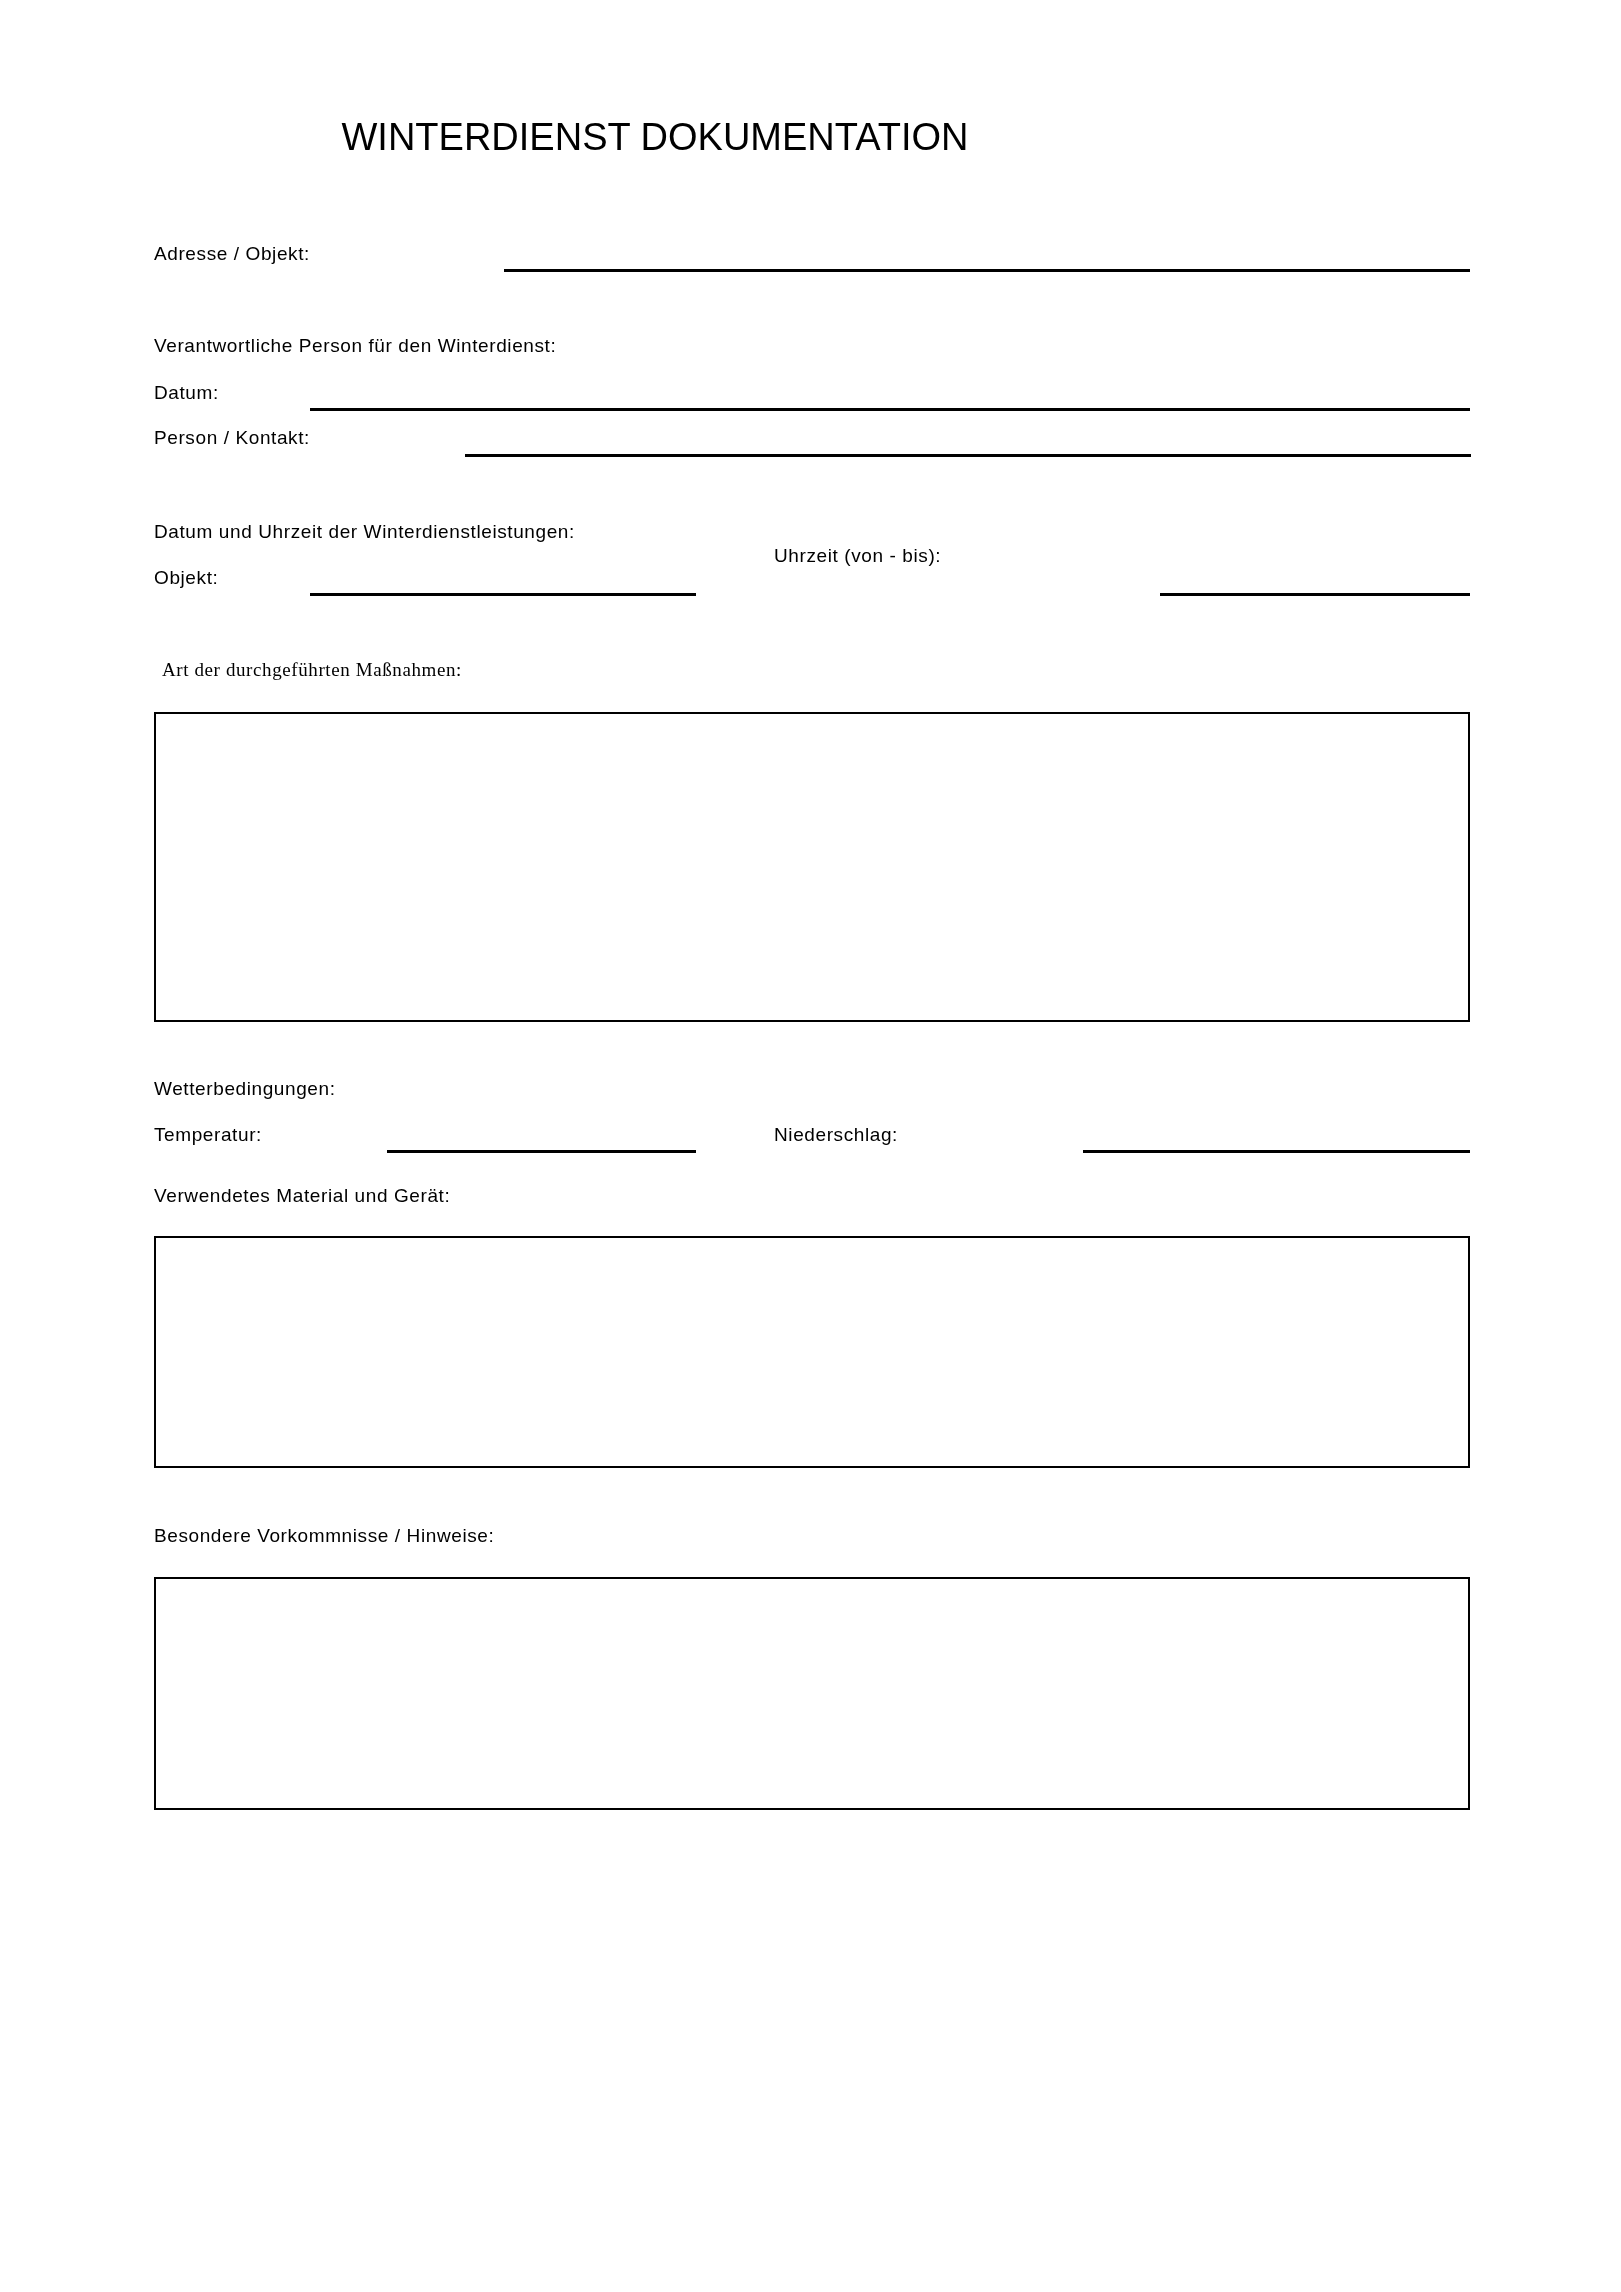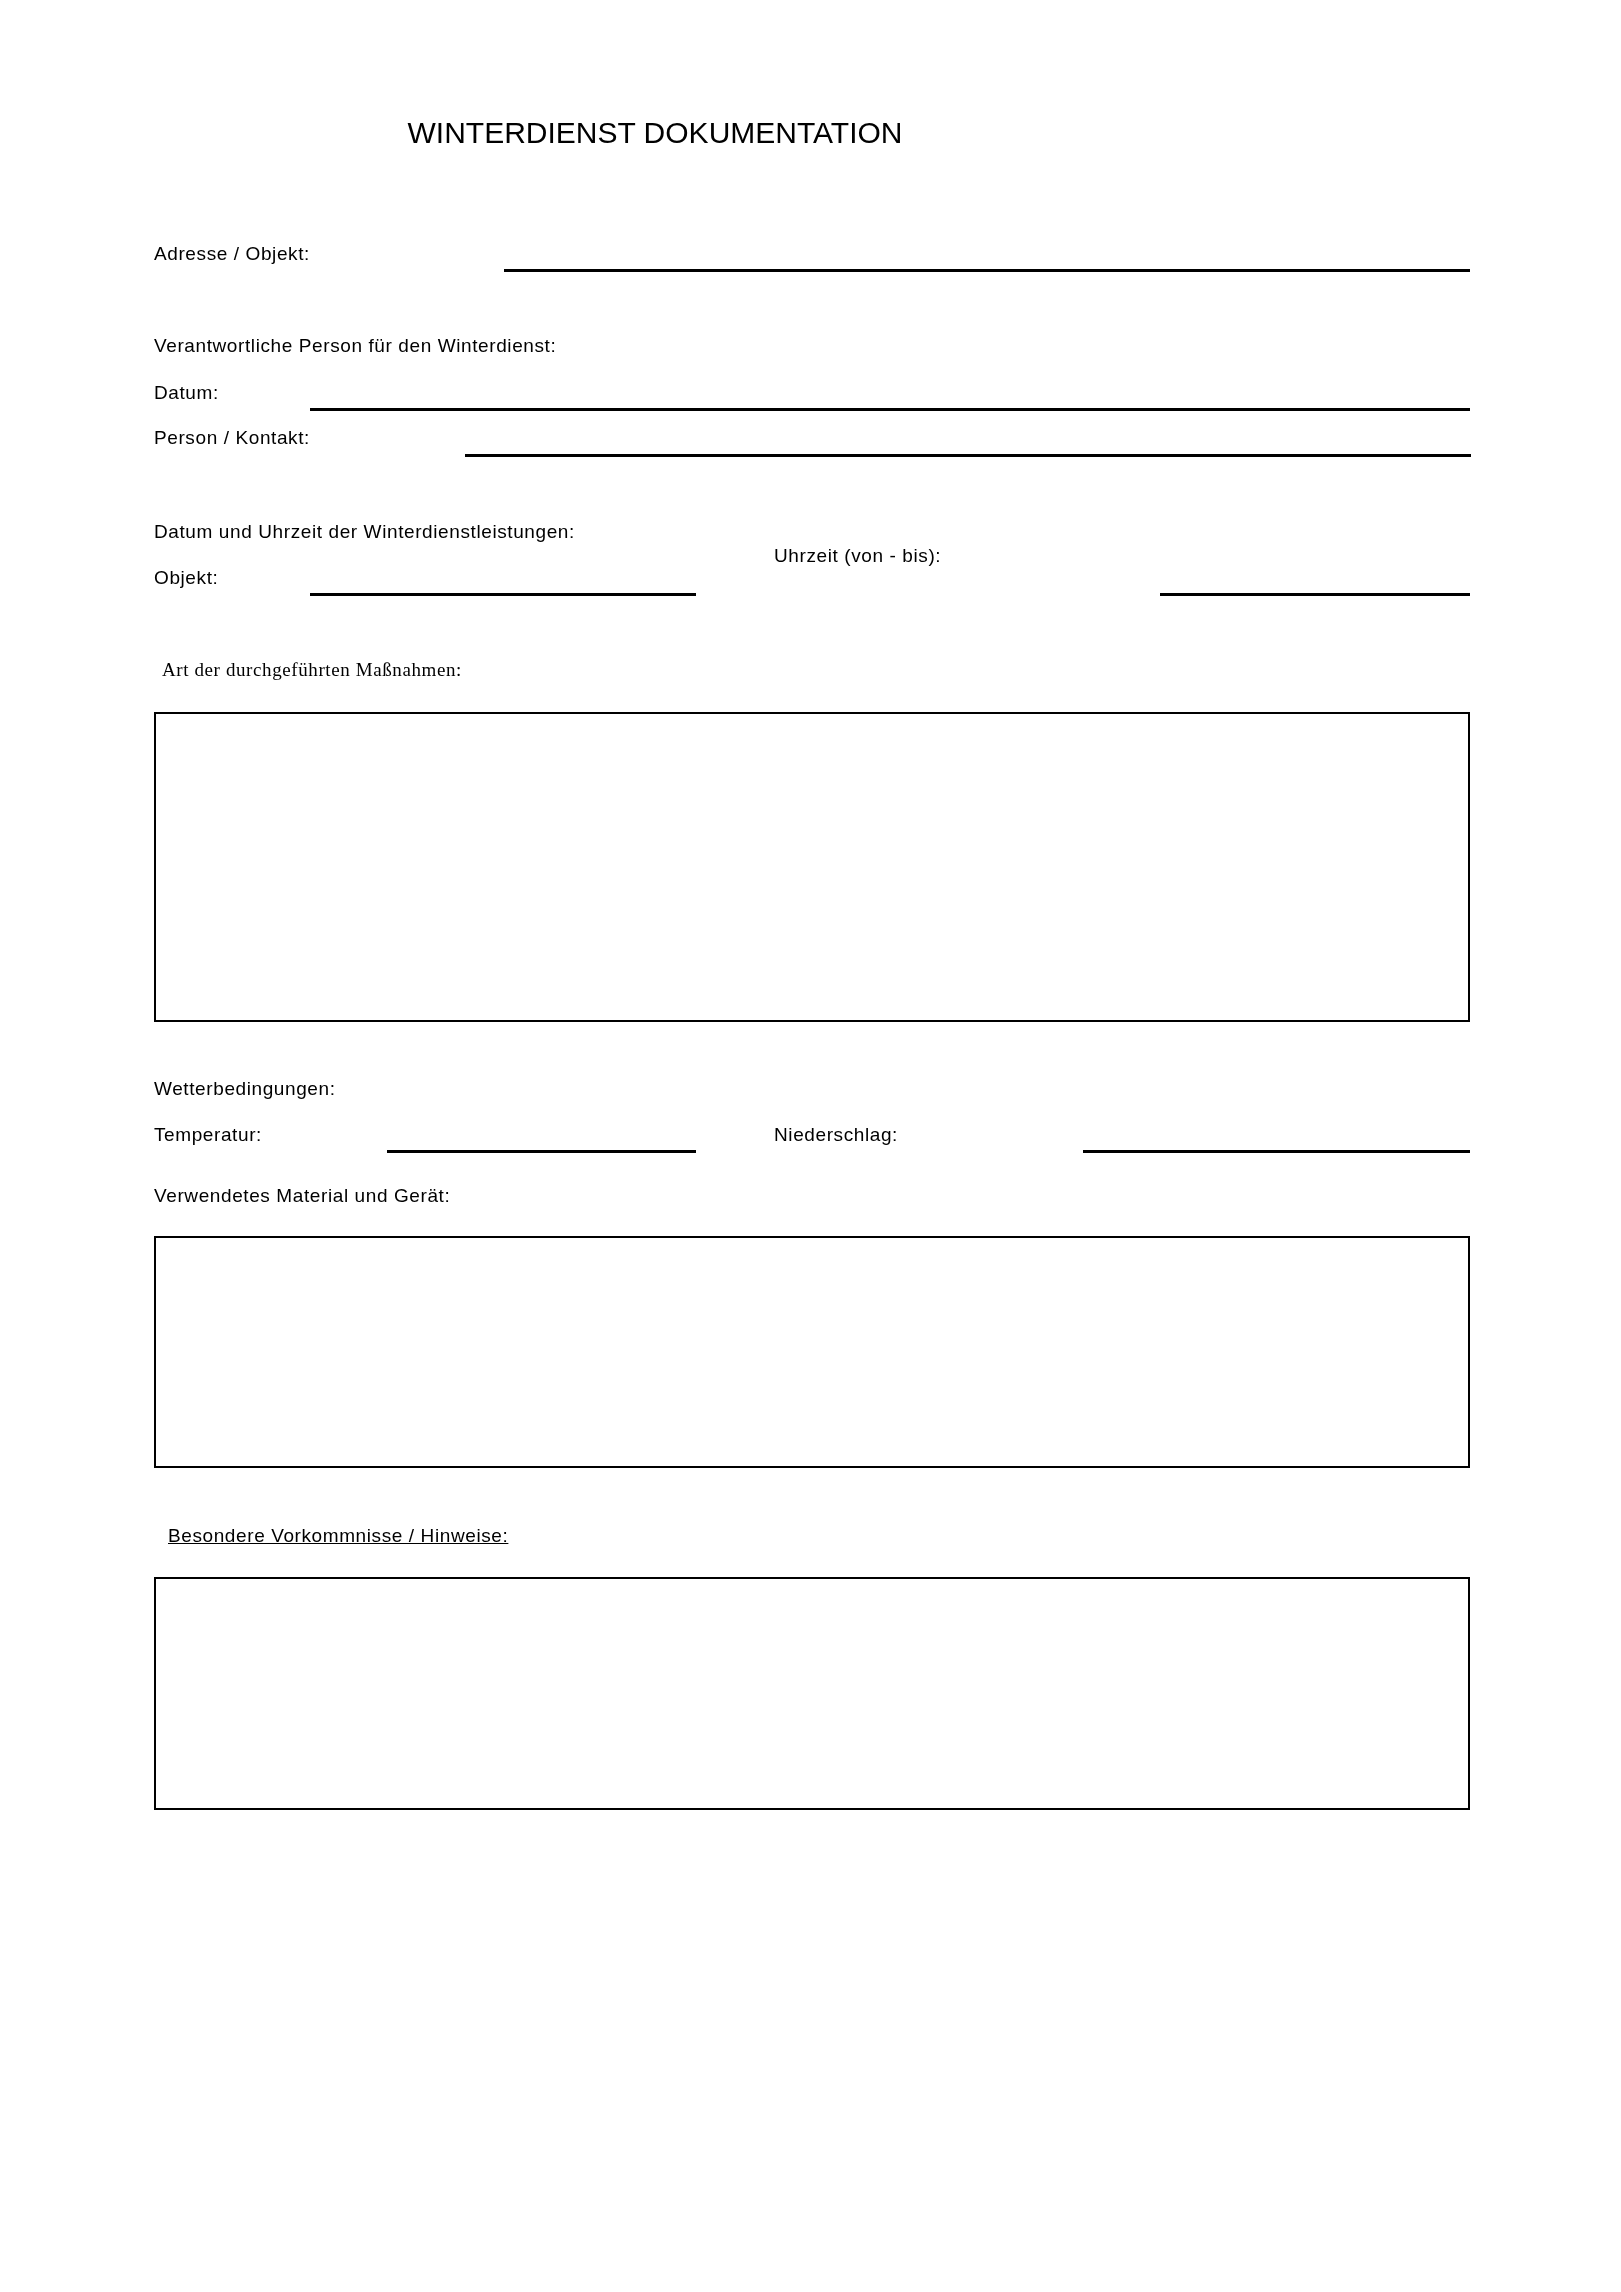--- a/index.html
+++ b/index.html
@@ -2,21 +2,21 @@
 <html><head>
   <meta charset="utf-8">
   <style>
     html, body { margin: 0; padding: 0; background: #ffffff; }
     body {
       width: 1621px; height: 2293px; position: relative; overflow: hidden;
       font-family: "Liberation Sans", sans-serif; color: #000000;
     }
     .title {
       position: absolute; left: 0; width: 1310px; top: 116px;
-      text-align: center; font-size: 30px; letter-spacing: 0px;
+      text-align: center; font-size: 38px; letter-spacing: 0px;
     }
     .label {
       position: absolute; font-size: 19px; line-height: 31px; white-space: nowrap;
       letter-spacing: 0.6px;
     }
     .line {
       position: absolute; height: 2.9px; background: #000000; border: none;
     }
     .box {
       position: absolute; border: 2.9px solid #000000; box-sizing: border-box; background: #ffffff;
@@ -74,19 +74,19 @@
 
   <div class="label" style="left:774px; top:1119px;text-align:right;">Niederschlag:</div>
   <input class="field-input" style="left: 1083px; top: 1116px; width: 387px; height: 33px;" value="">
   <div class="line" style="left:1083px; top:1150px; width:387px;"></div>
 
   <div class="label" style="left:154px; top:1180px;">Verwendetes Material und Gerät:</div>
   <div class="box" style="left:154px; top:1236px; width:1316px; height:232px;">
     <textarea style=""></textarea>
   </div>
 
-  <div class="label" style="left:168px; top:1520px;text-decoration:underline;">Besondere Vorkommnisse / Hinweise:</div>
+  <div class="label" style="left:154px; top:1520px;">Besondere Vorkommnisse / Hinweise:</div>
   <div class="box" style="left:154px; top:1577px; width:1316px; height:233px;">
     <textarea style=""></textarea>
   </div>
 
 </div>
 
 
 </body></html>

